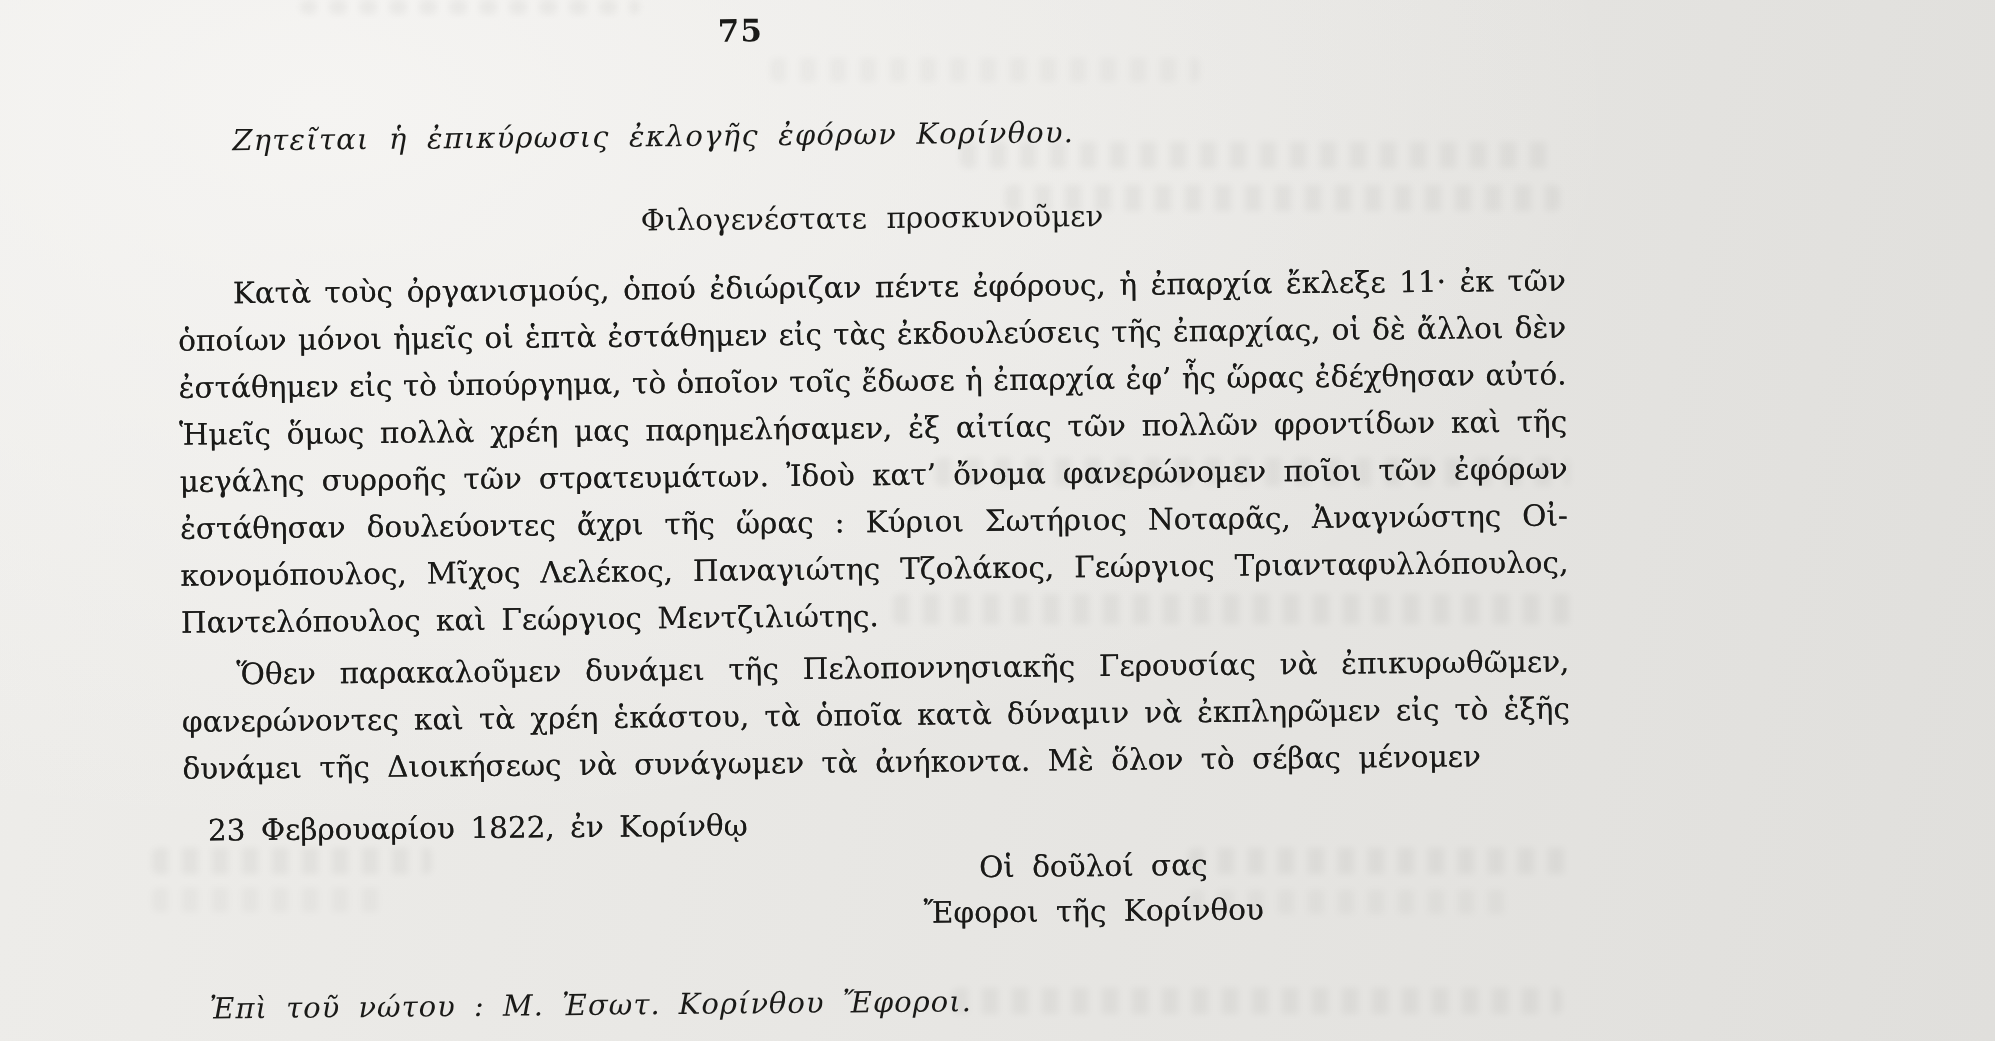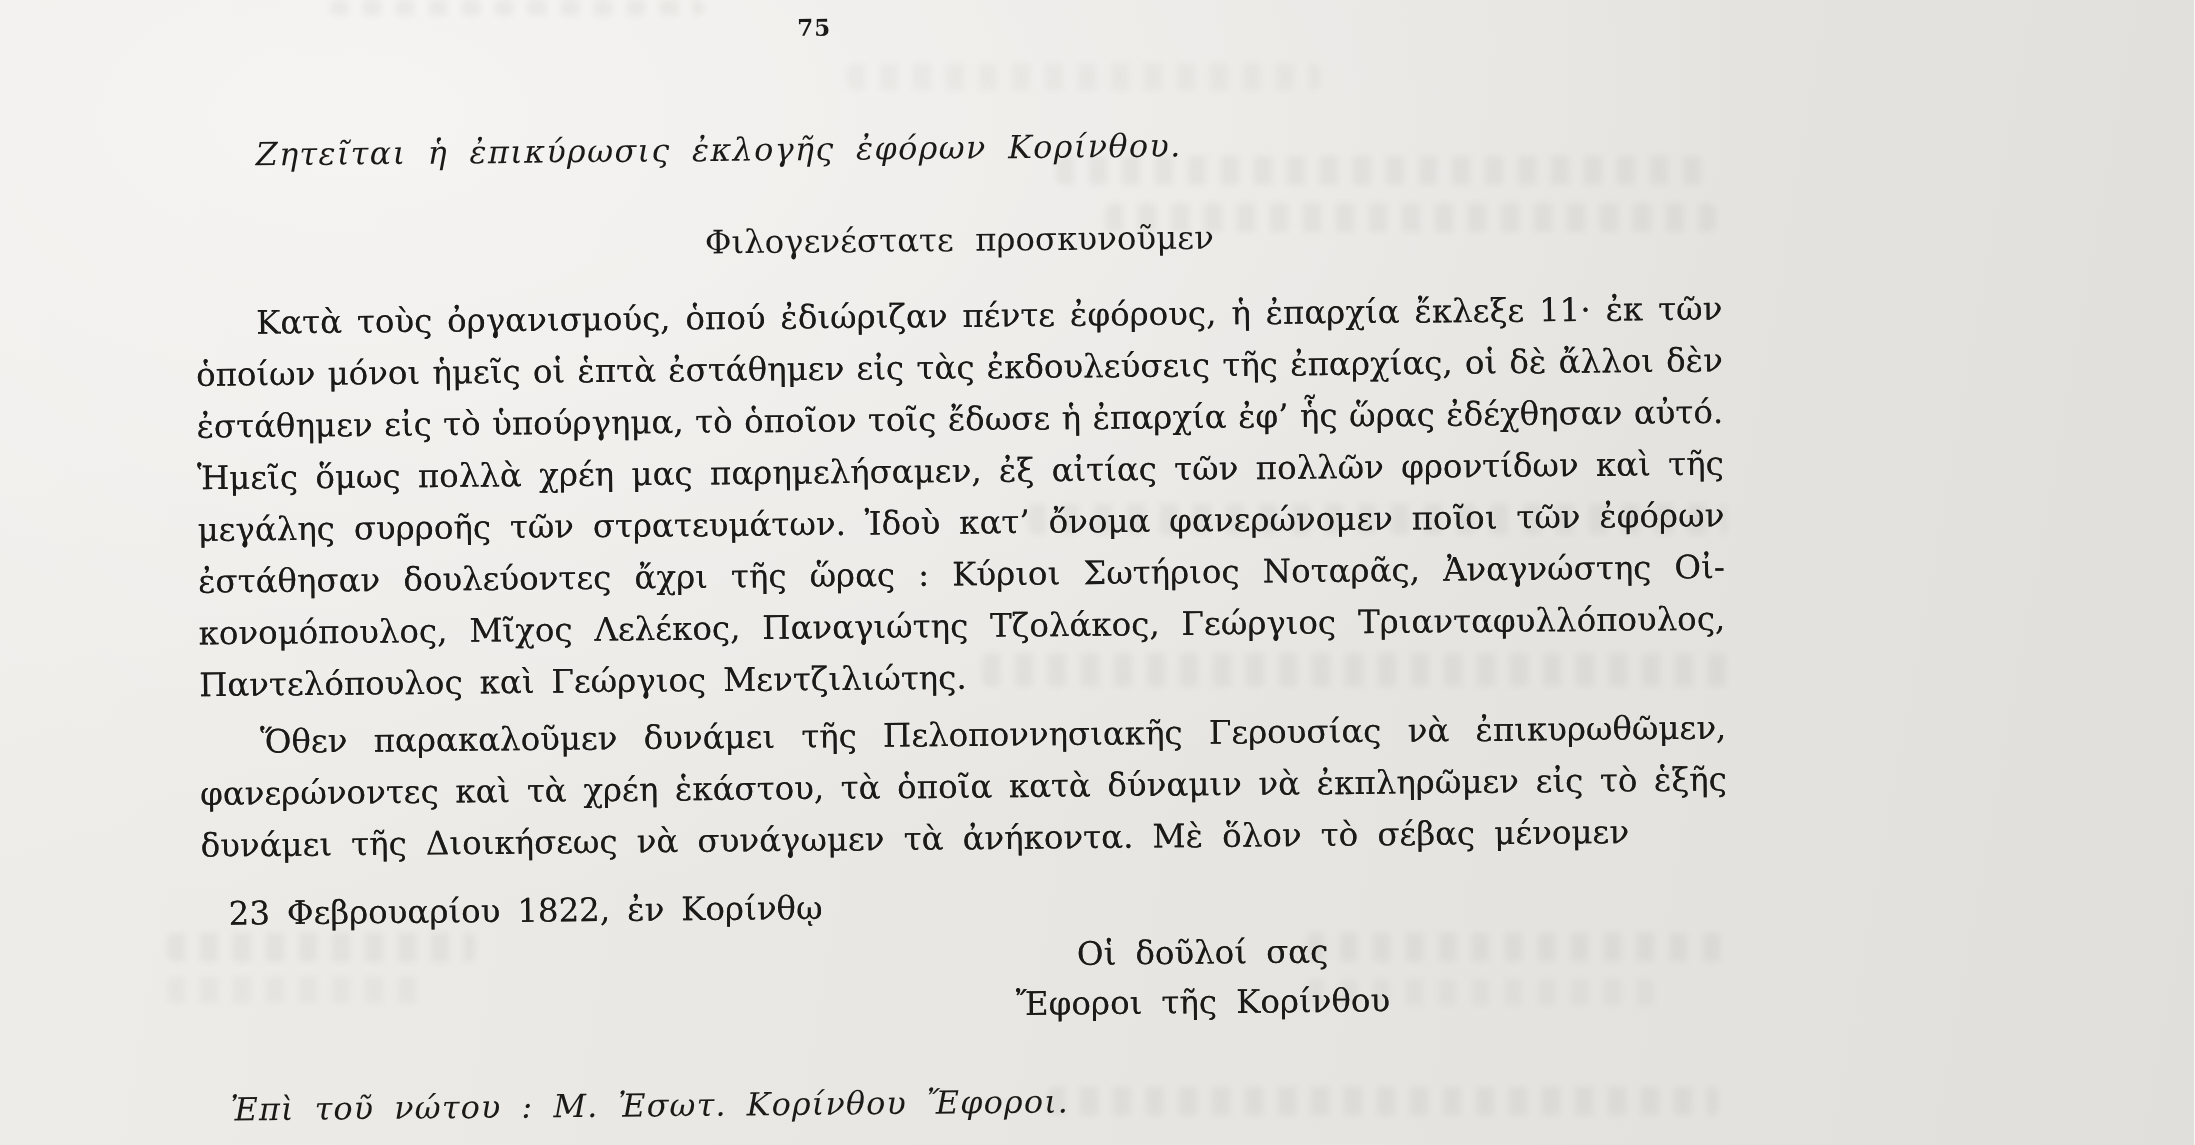--- a/index.html
+++ b/index.html
@@ -25,21 +25,21 @@
     inset: 0;
     transform: rotate(-0.55deg);
     transform-origin: 50% 50%;
   }
 
   .tilt > div { position: absolute; }
 
   .pageno {
     left: 702px; top: 10px; width: 86px;
     text-align: center;
-    font-size: 21px;
+    font-size: 31px;
     font-weight: bold;
     letter-spacing: 1px;
   }
 
   .docket {
     left: 236px; top: 116px;
     font-style: italic;
     font-size: 29px;
     letter-spacing: 1.2px;
     word-spacing: 9px;

